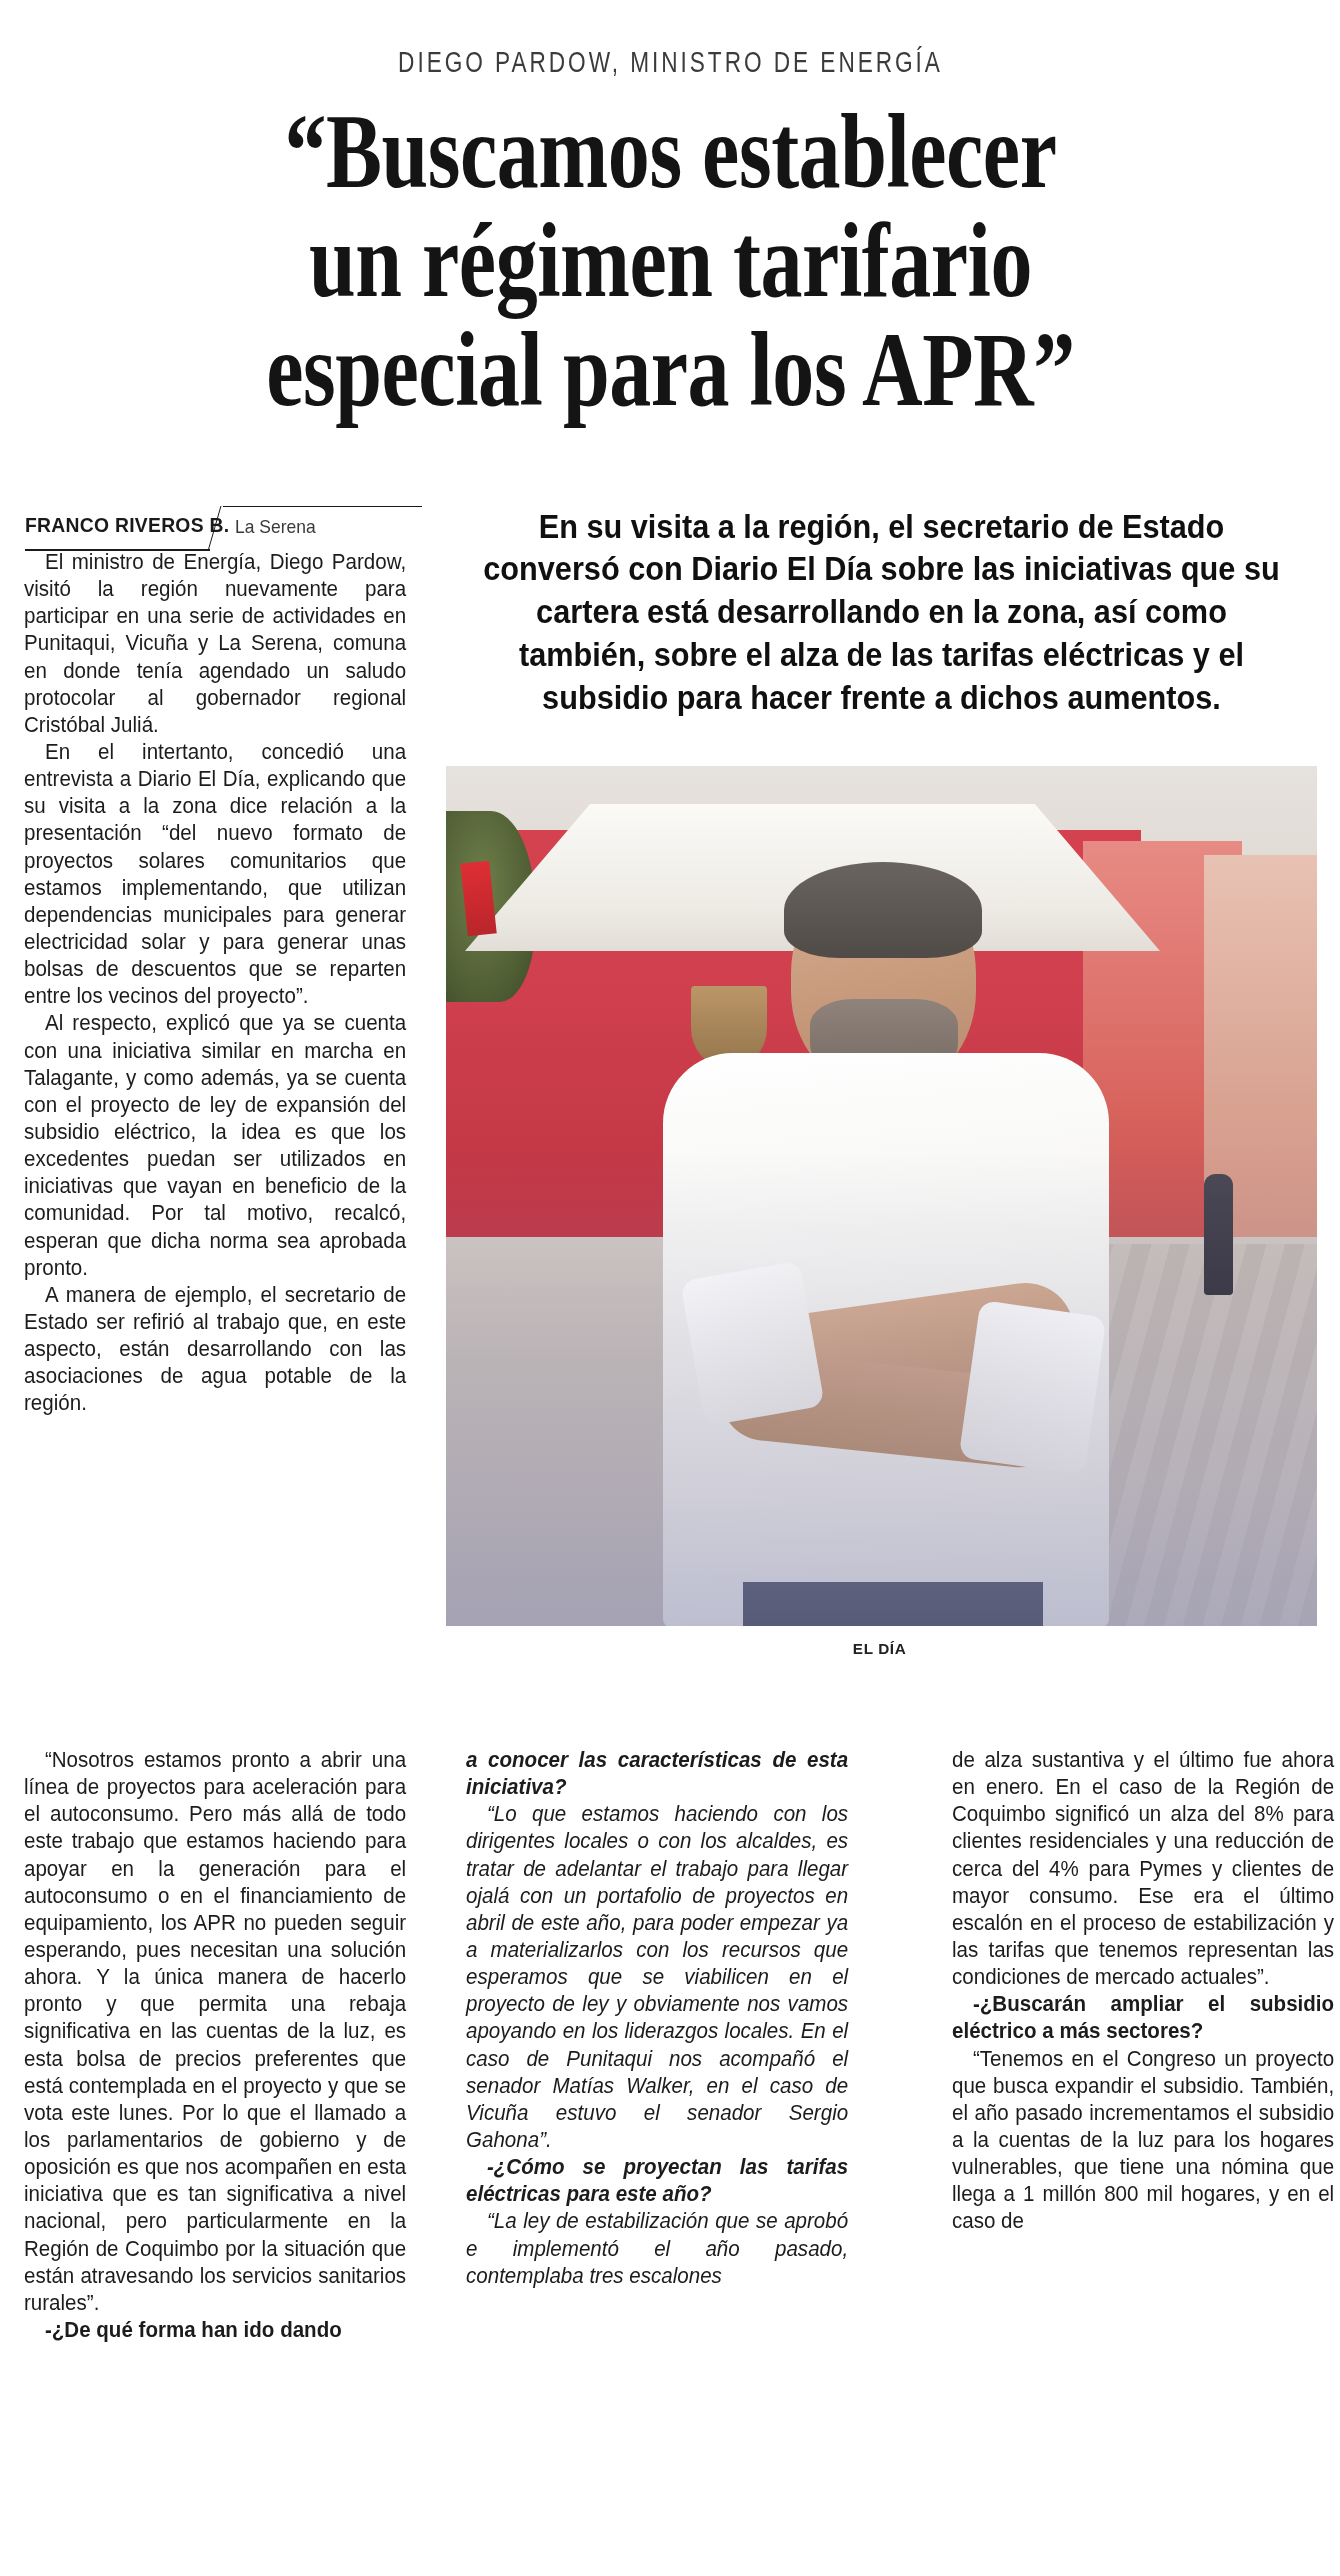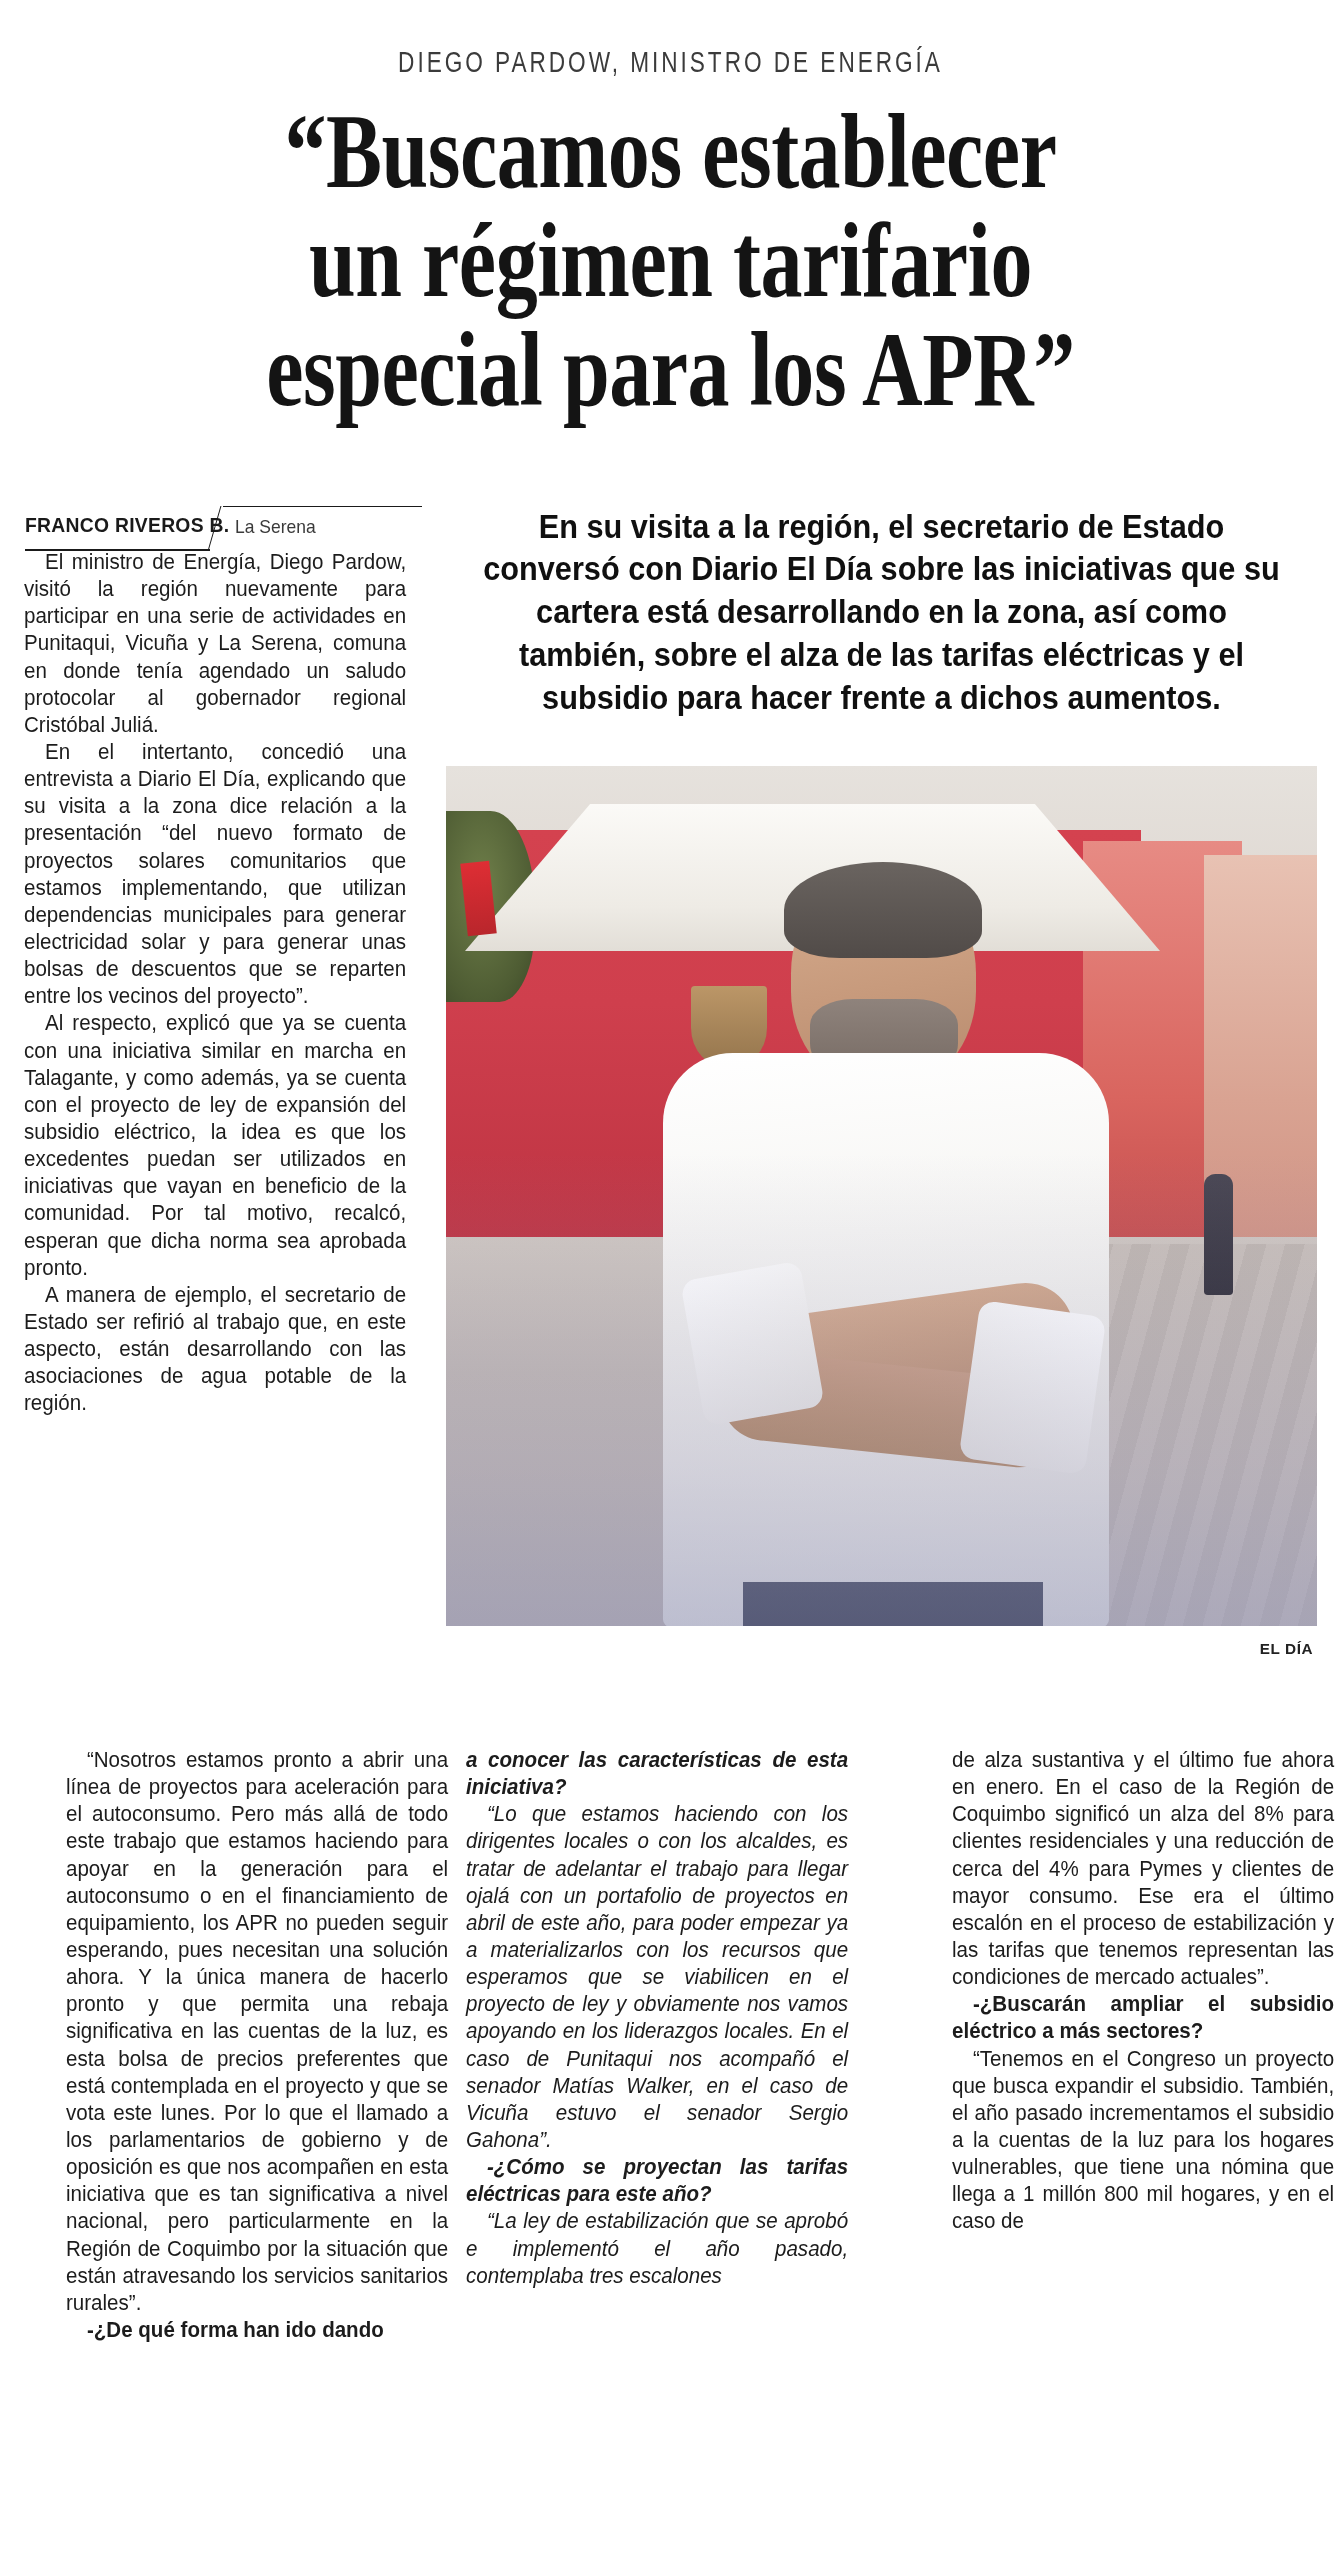--- a/index.html
+++ b/index.html
@@ -311,21 +311,21 @@
     left: 150px; top: 720px;
     width: 300px; height: 51px;
     background: linear-gradient(180deg,#3b3f50 0%, #2a2d3c 100%);
   }
   .ph-haze {
     position: absolute; inset: 0;
     background: linear-gradient(180deg, rgba(255,255,255,0) 45%, rgba(150,150,190,0.30) 82%, rgba(140,145,190,0.45) 100%);
     pointer-events: none;
   }
   .photo-credit {
-    text-align: right;
+    text-align: center;
     font-family: "Liberation Sans Narrow", "Liberation Sans", sans-serif;
     font-weight: 700;
     font-size: 15.3px;
     letter-spacing: 0.6px;
     color: #222;
     padding-top: 14px;
     padding-right: 3.8px;
   }
 
   
@@ -334,21 +334,21 @@
     top: 1747px;
     left: 24px;
     width: 1294px;
     height: 822px;
   }
   .lower-col {
     position: absolute;
     top: 0;
     width: 396px;
   }
-  .lc-1 { left: 0px; margin-left: 42px; }
+  .lc-1 { left: 0px; }
   .lc-2 { left: 442px; font-style: italic; }
   .lc-3 { left: 928px; }
 
   
   .body-text {
     font-family: "Liberation Sans Narrow", "Liberation Sans", sans-serif;
     font-size: 21.3px;
     line-height: 1.275;
     color: #1c1c1c;
     text-align: justify;

